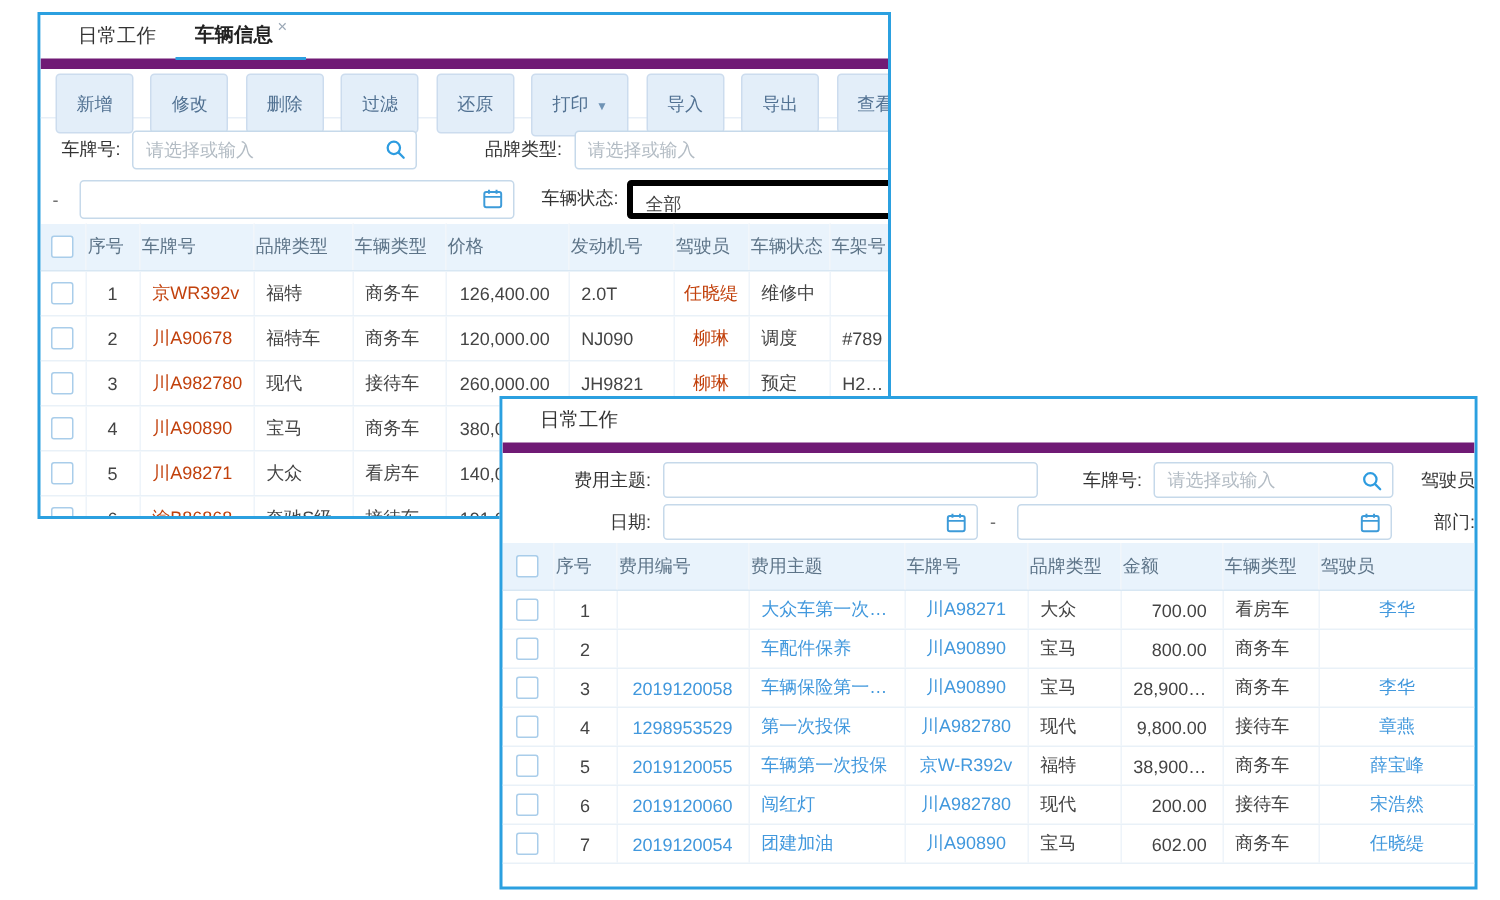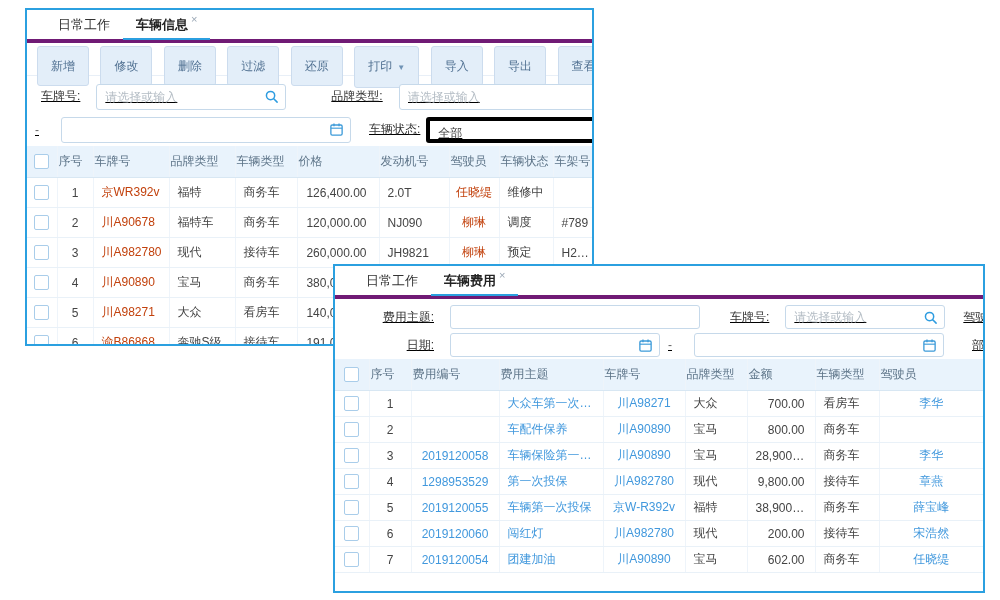--- a/index.html
+++ b/index.html
@@ -2,41 +2,41 @@
 <html><head>
 <meta charset="utf-8">
 <style>
   html,body{margin:0;padding:0;width:1000px;height:600px;background:#ffffff;
     font-family:"Liberation Sans","DejaVu Sans",sans-serif;position:relative;overflow:hidden;}
   .panel{position:absolute;background:#fff;border:2px solid #2ba0e0;overflow:hidden;}
   #panel1{left:25px;top:8px;width:565px;height:334px;z-index:1;}
   #panel2{left:333px;top:264px;width:648px;height:325px;z-index:10;}
 
   
-  .tabbar{height:29px;border-bottom:4px solid #701a75;padding-left:18px;display:flex;background:#fff;}
+  .tabbar{height:29px;border-bottom:7px solid #701a75;padding-left:12px;display:flex;align-items:flex-end;background:#fff;}
   .tab{padding:6px 13px 6px;font-size:13px;color:#333;position:relative;}
   .tab.active{font-weight:bold;color:#222;border-bottom:2px solid #2b9fe0;margin-bottom:-1px;}
   .tab .close{color:#9aa7b5;font-size:11px;font-weight:normal;position:relative;top:-6px;margin-left:3px;}
 
   
   .toolbar{height:29px;padding:3px 0 0 10px;border-bottom:1px solid #e8eff7;white-space:nowrap;}
   .tbtn{background:#e3eef9;border:1px solid #ccdcee;border-radius:3px;color:#517192;font-size:12px;
     padding:12px 13px;margin-right:7px;font-family:inherit;line-height:14px;}
   .caret{font-size:8px;margin-left:5px;color:#6f93b5;}
 
   
-  .filters{padding-top:4px;text-decoration:underline;}
+  .filters{padding-top:4px;}
   .frow{height:33px;display:flex;align-items:center;padding-left:14px;white-space:nowrap;}
   .frow.r2{padding-left:6px;}
   #panel2 .frow{height:28px;}
   .flabel{font-size:12px;color:#333;flex:none;}
   .flabel.lw{display:inline-block;width:85px;text-align:right;}
   .dash{color:#666;font-size:12px;margin:0 6px 0 2px;flex:none;}
   .ibox{position:relative;display:inline-flex;align-items:center;height:26px;border:1px solid #c6d9ea;
-    border-radius:3px;background:#fff;margin-left:16px;flex:none;box-sizing:border-box;}
+    border-radius:3px;background:#fff;margin-left:8px;flex:none;box-sizing:border-box;}
   #panel2 .ibox{height:24px;}
   .ibox input{border:none;outline:none;height:100%;width:100%;padding:0 26px 0 8px;font-size:12px;
     font-family:inherit;color:#444;background:transparent;box-sizing:border-box;}
   .ibox input::placeholder{color:#b3bcc4;}
   .ibox .icon{position:absolute;right:6px;width:15px;height:15px;}
   .selbox{height:26px;line-height:24px;border:4px solid #000000;border-radius:3px;margin-left:6px;
     padding:0 8px;font-size:12px;color:#444;flex:none;box-sizing:border-box;}
 
   
   table{border-collapse:collapse;table-layout:fixed;}
@@ -213,23 +213,20 @@
           <td></td>
           <td></td>
         </tr>
       </tbody>
   </table>
 </div>
 
 <div class="panel" id="panel2">
   <div class="tabbar">
     <div class="tab">日常工作</div>
-    <div class="tab active">
-      <span>车辆费用</span><span class="close">×</span>
-    </div>
   </div>
   <div class="filters">
     <div class="frow">
       <span class="flabel lw">费用主题:</span>
       <span class="ibox" style="width:250px">
         <input style="">
       </span>
       <span class="flabel" style="margin-left:30px">车牌号:</span>
       <span class="ibox" style="width:160px">
         <input placeholder="请选择或输入" style="">

